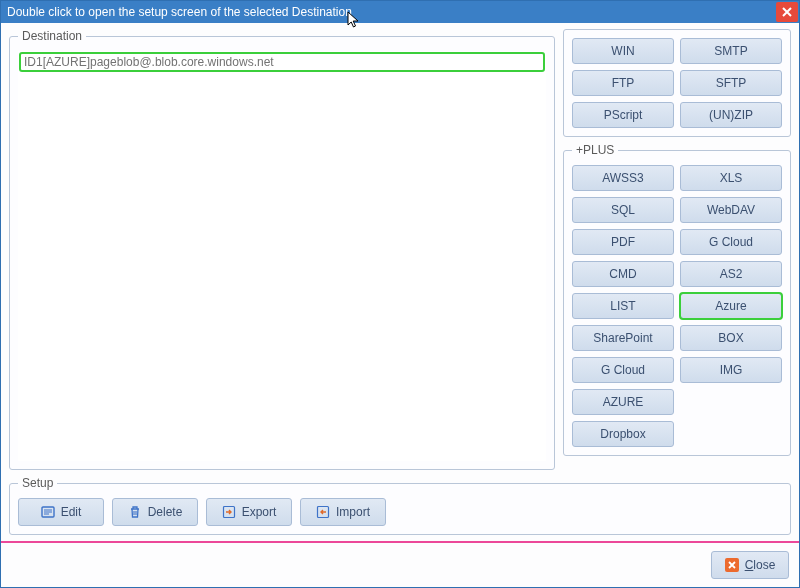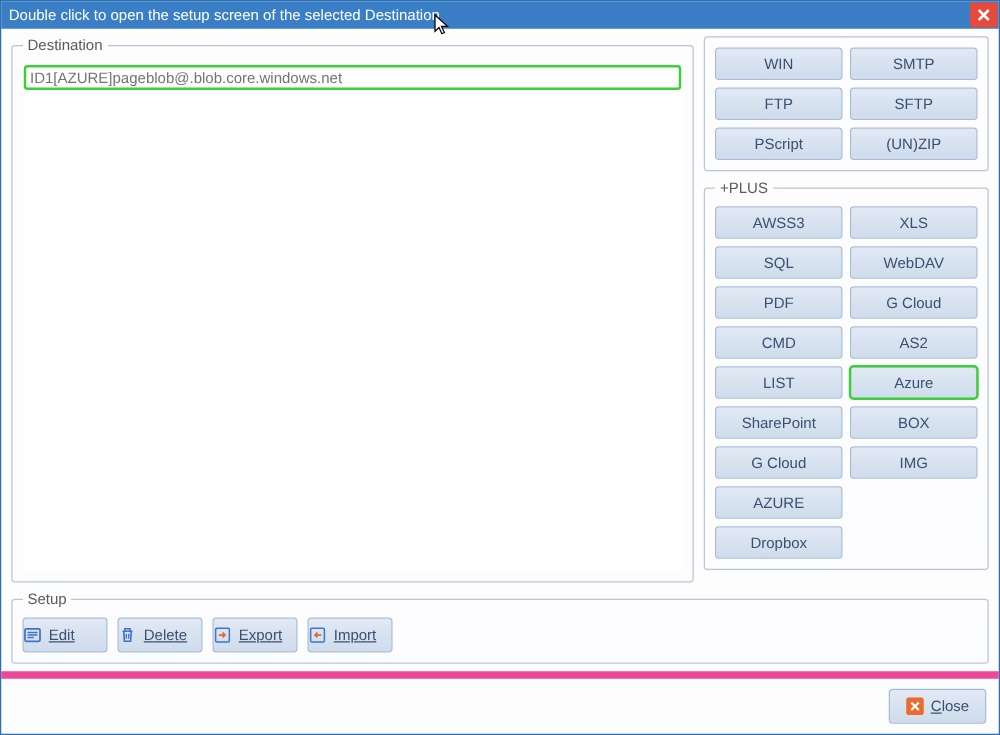--- a/index.html
+++ b/index.html
@@ -18,23 +18,23 @@
   .dest-list { flex:1; border:0; background:#fff; padding:2px; overflow:auto; }
   .dest-item { padding:2px 4px; color:#737373; cursor:pointer; }
   .dest-item.hl { outline:2px solid #3bcf3b; outline-offset:-1px; border-radius:2px; }
   .right-col { width:228px; display:flex; flex-direction:column; gap:6px; }
   .btn-grid { display:grid; grid-template-columns: 1fr 1fr; gap:6px; }
   .btn-grid.single-last .last { grid-column:1/2; }
   .btn { height:26px; background:linear-gradient(#e1e9f4,#cfdcec); border:1px solid #a9bcd6; border-radius:3px; color:#3b5070; display:flex; align-items:center; justify-content:center; cursor:pointer; user-select:none; }
   .btn.hl { outline:2px solid #3bcf3b; outline-offset:-1px; }
   .setup-fieldset { }
   .setup-row { display:flex; gap:8px; }
-  .setup-btn { height:28px; width:68px; background:linear-gradient(#e1e9f4,#cfdcec); border:1px solid #a9bcd6; border-radius:3px; color:#3b5070; display:flex; align-items:center; justify-content:flex-start; gap:6px; cursor:pointer;text-decoration:underline; }
+  .setup-btn { height:28px; width:86px; background:linear-gradient(#e1e9f4,#cfdcec); border:1px solid #a9bcd6; border-radius:3px; color:#3b5070; display:flex; align-items:center; justify-content:center; gap:6px; cursor:pointer; }
   .setup-btn .ic { width:14px; height:14px; display:flex; align-items:center; justify-content:center; }
-  .footer { border-top:6px solid #ec4899; padding:8px 10px; display:flex; justify-content:flex-end; }
+  .footer { border-top:2px solid #ec4899; padding:8px 10px; display:flex; justify-content:flex-end; }
   .close-btn { height:28px; min-width:78px; padding:0 10px; background:linear-gradient(#e1e9f4,#cfdcec); border:1px solid #a9bcd6; border-radius:3px; color:#3b5070; display:flex; align-items:center; justify-content:center; gap:6px; cursor:pointer; }
   .close-btn .ic { width:14px; height:14px; background:#ec6a2e; border-radius:2px; display:flex; align-items:center; justify-content:center; color:#fff; font-weight:bold; font-size:10px; }
   .u { text-decoration:underline; }
   svg { display:block; }
 </style>
 </head>
 <body>
 
 <div class="window">
   <div class="titlebar">

